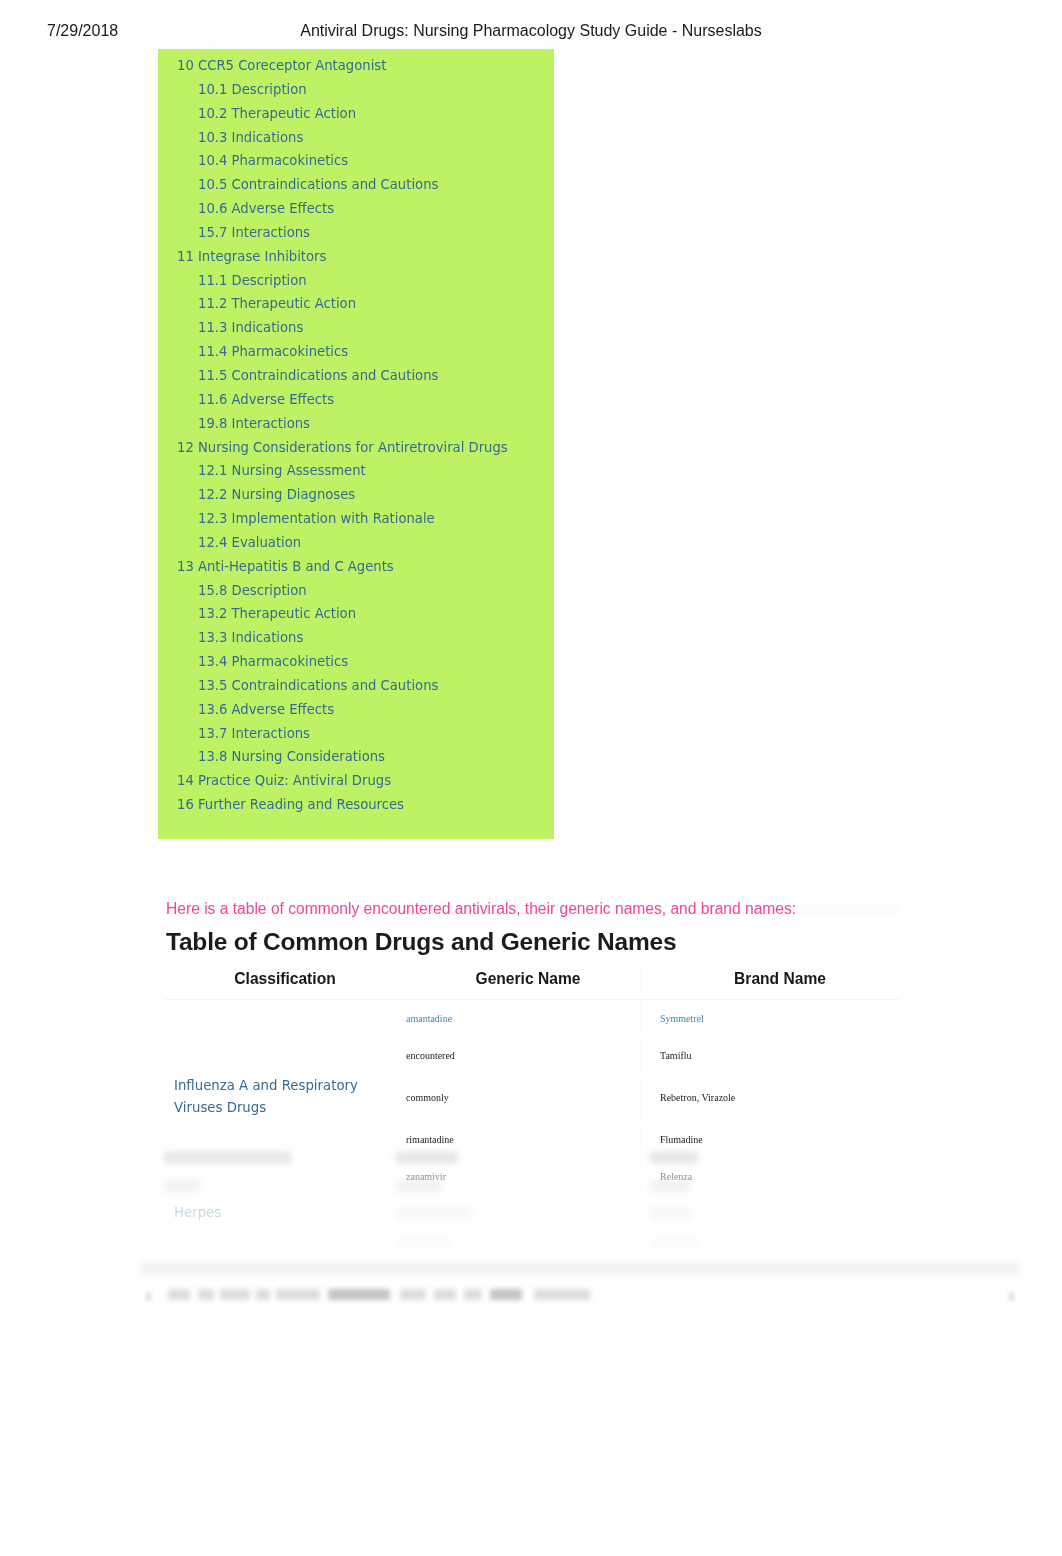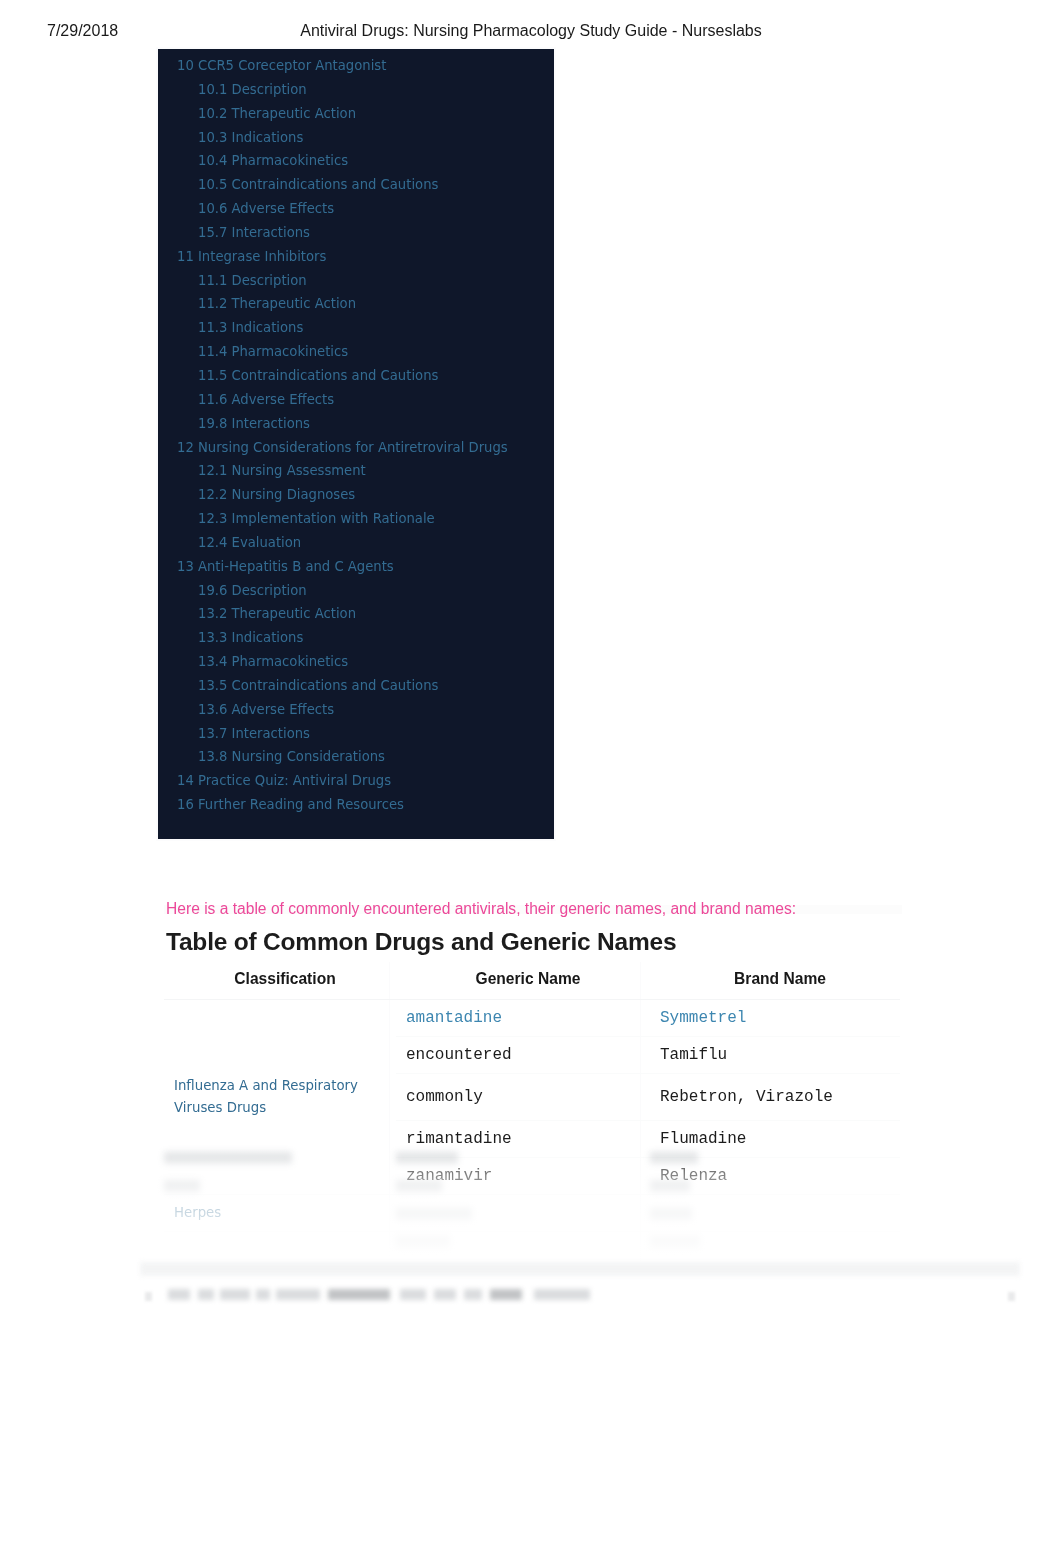--- a/index.html
+++ b/index.html
@@ -42,21 +42,21 @@
   }
 
   
   .toc-box {
     position: absolute;
     left: 157px;
     top: 48px;
     width: 398px;
     height: 792px;
     border: 1px solid #fbfbfc;
-    background: #0f172a;
+    background: #bef264;
     box-shadow: 0 0 0 1px #fcfcfd;
     box-sizing: border-box;
   }
   .toc-list {
     position: absolute;
     left: 0;
     top: 0;
     width: 100%;
     list-style: none;
     margin: 0;
@@ -125,22 +125,22 @@
     font-family: "Liberation Sans Narrow", "Liberation Sans", sans-serif;
     font-weight: bold;
     font-size: 15.6px;
     color: #181818;
     padding: 8px 0 11px 10px;
     border-bottom: 1px solid #f4f5f6;
     white-space: nowrap;
   }
   .drug-table td {
     vertical-align: middle;
-    font-family: Liberation Mono, monospace;
-    font-size: 16px;
+    font-family: Liberation Serif, serif;
+    font-size: 10px;
     color: #1c1c1c;
     padding: 5px 0 5px 10px;
     border-bottom: 1px solid #fafbfb;
   }
   .drug-table td.classification {
     font-family: "DejaVu Sans", sans-serif;
     font-size: 13.3px;
     line-height: 22px;
     color: #336c92;
     vertical-align: middle;
@@ -263,21 +263,21 @@
       <li class="toc-item lvl2">11.4 Pharmacokinetics</li>
       <li class="toc-item lvl2">11.5 Contraindications and Cautions</li>
       <li class="toc-item lvl2">11.6 Adverse Effects</li>
       <li class="toc-item lvl2">19.8 Interactions</li>
       <li class="toc-item lvl1">12 Nursing Considerations for Antiretroviral Drugs</li>
       <li class="toc-item lvl2">12.1 Nursing Assessment</li>
       <li class="toc-item lvl2">12.2 Nursing Diagnoses</li>
       <li class="toc-item lvl2">12.3 Implementation with Rationale</li>
       <li class="toc-item lvl2">12.4 Evaluation</li>
       <li class="toc-item lvl1">13 Anti-Hepatitis B and C Agents</li>
-      <li class="toc-item lvl2">19.6 Description</li>
+      <li class="toc-item lvl2">15.8 Description</li>
       <li class="toc-item lvl2">13.2 Therapeutic Action</li>
       <li class="toc-item lvl2">13.3 Indications</li>
       <li class="toc-item lvl2">13.4 Pharmacokinetics</li>
       <li class="toc-item lvl2">13.5 Contraindications and Cautions</li>
       <li class="toc-item lvl2">13.6 Adverse Effects</li>
       <li class="toc-item lvl2">13.7 Interactions</li>
       <li class="toc-item lvl2">13.8 Nursing Considerations</li>
       <li class="toc-item lvl1">14 Practice Quiz: Antiviral Drugs</li>
       <li class="toc-item lvl1">16 Further Reading and Resources</li>
     </ul>

